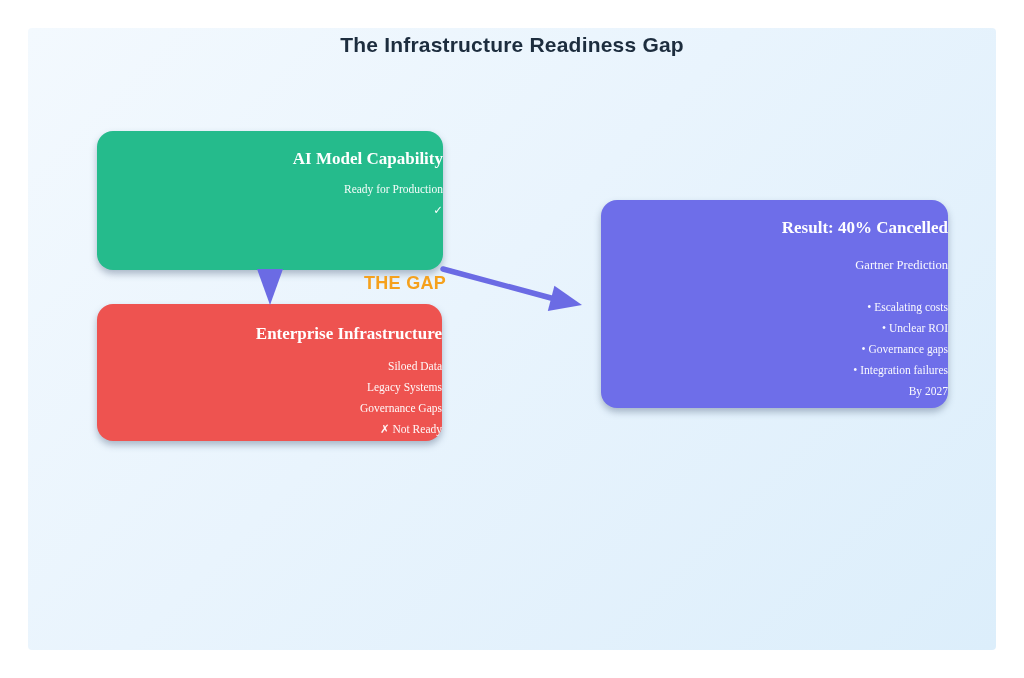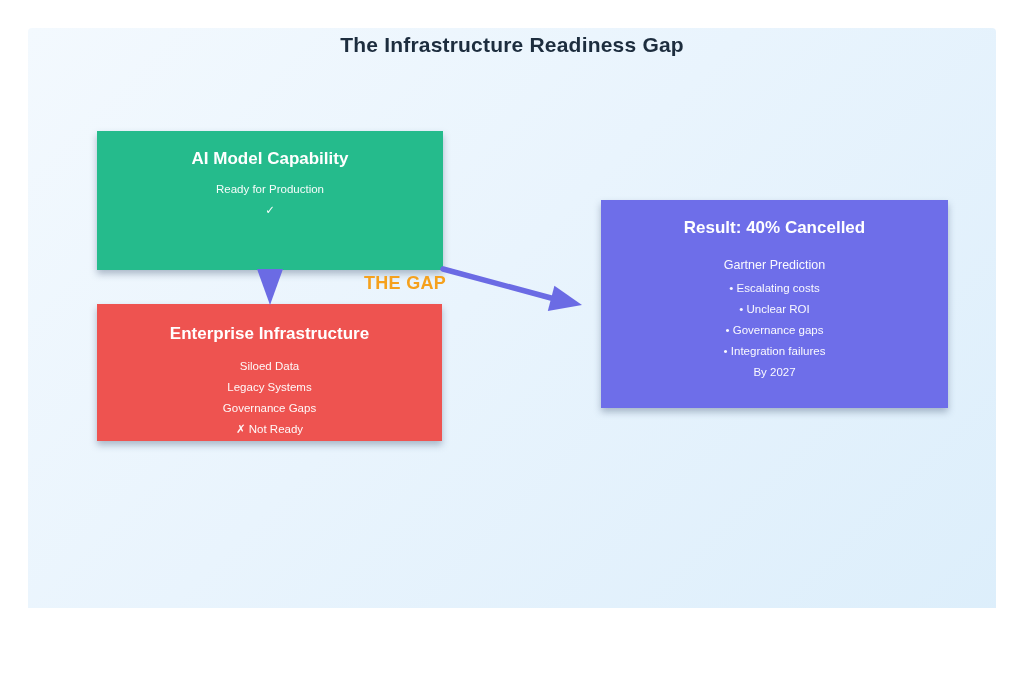--- a/index.html
+++ b/index.html
@@ -4,21 +4,21 @@
 <style>
   html, body {
     margin: 0;
     padding: 0;
     background: #ffffff;
     font-family: "Liberation Sans", sans-serif;
   }
   .canvas {
     position: relative;
     width: 1024px;
-    height: 608px;
+    height: 678px;
     background: #ffffff;
     overflow: hidden;
   }
   .panel {
     position: absolute;
     left: 28px;
     top: 28px;
     width: 968px;
     height: 622px;
     border-radius: 4px;
@@ -30,24 +30,25 @@
     top: 33px;
     width: 100%;
     text-align: center;
     font-size: 21px;
     font-weight: bold;
     letter-spacing: 0.2px;
     color: var(--title_text, #1d2d3e);
   }
   .box {
     position: absolute;
-    border-radius: 0;
+    border-radius: 16px;
     color: #ffffff;
-    text-align: center;
+    text-align: right;
     box-shadow: 0 4px 7px rgba(70, 90, 120, 0.40);
+    font-family: Liberation Serif, serif;
   }
   .box-green  { left: 97px;  top: 131px; width: 346px; height: 139px; background: var(--ai_box, #25bb8c); }
   .box-red    { left: 97px;  top: 304px; width: 345px; height: 137px; background: var(--infra_box, #ee5350); }
   .box-purple { left: 601px; top: 200px; width: 347px; height: 208px; background: var(--result_box, #6e6ee9); }
   .box-title {
     font-size: 17px;
     font-weight: bold;
     line-height: 22px;
   }
   .box-green  .box-title { margin-top: 17px; }
@@ -59,21 +60,21 @@
     margin-top: 16px;
     color: rgba(255,255,255,0.96);
   }
   .items {
     font-size: 11.5px;
     line-height: 21px;
     color: rgba(255,255,255,0.96);
   }
   .box-green  .items { margin-top: 9px; }
   .box-red    .items { margin-top: 11px; }
-  .box-purple .items { margin-top: 2px; }
+  .box-purple .items { margin-top: 21px; }
   .gap-label {
     position: absolute;
     left: 340px;
     top: 273px;
     width: 130px;
     text-align: center;
     font-size: 18px;
     font-weight: bold;
     letter-spacing: 0.3px;
     color: var(--gap_label, #f5a11d);

